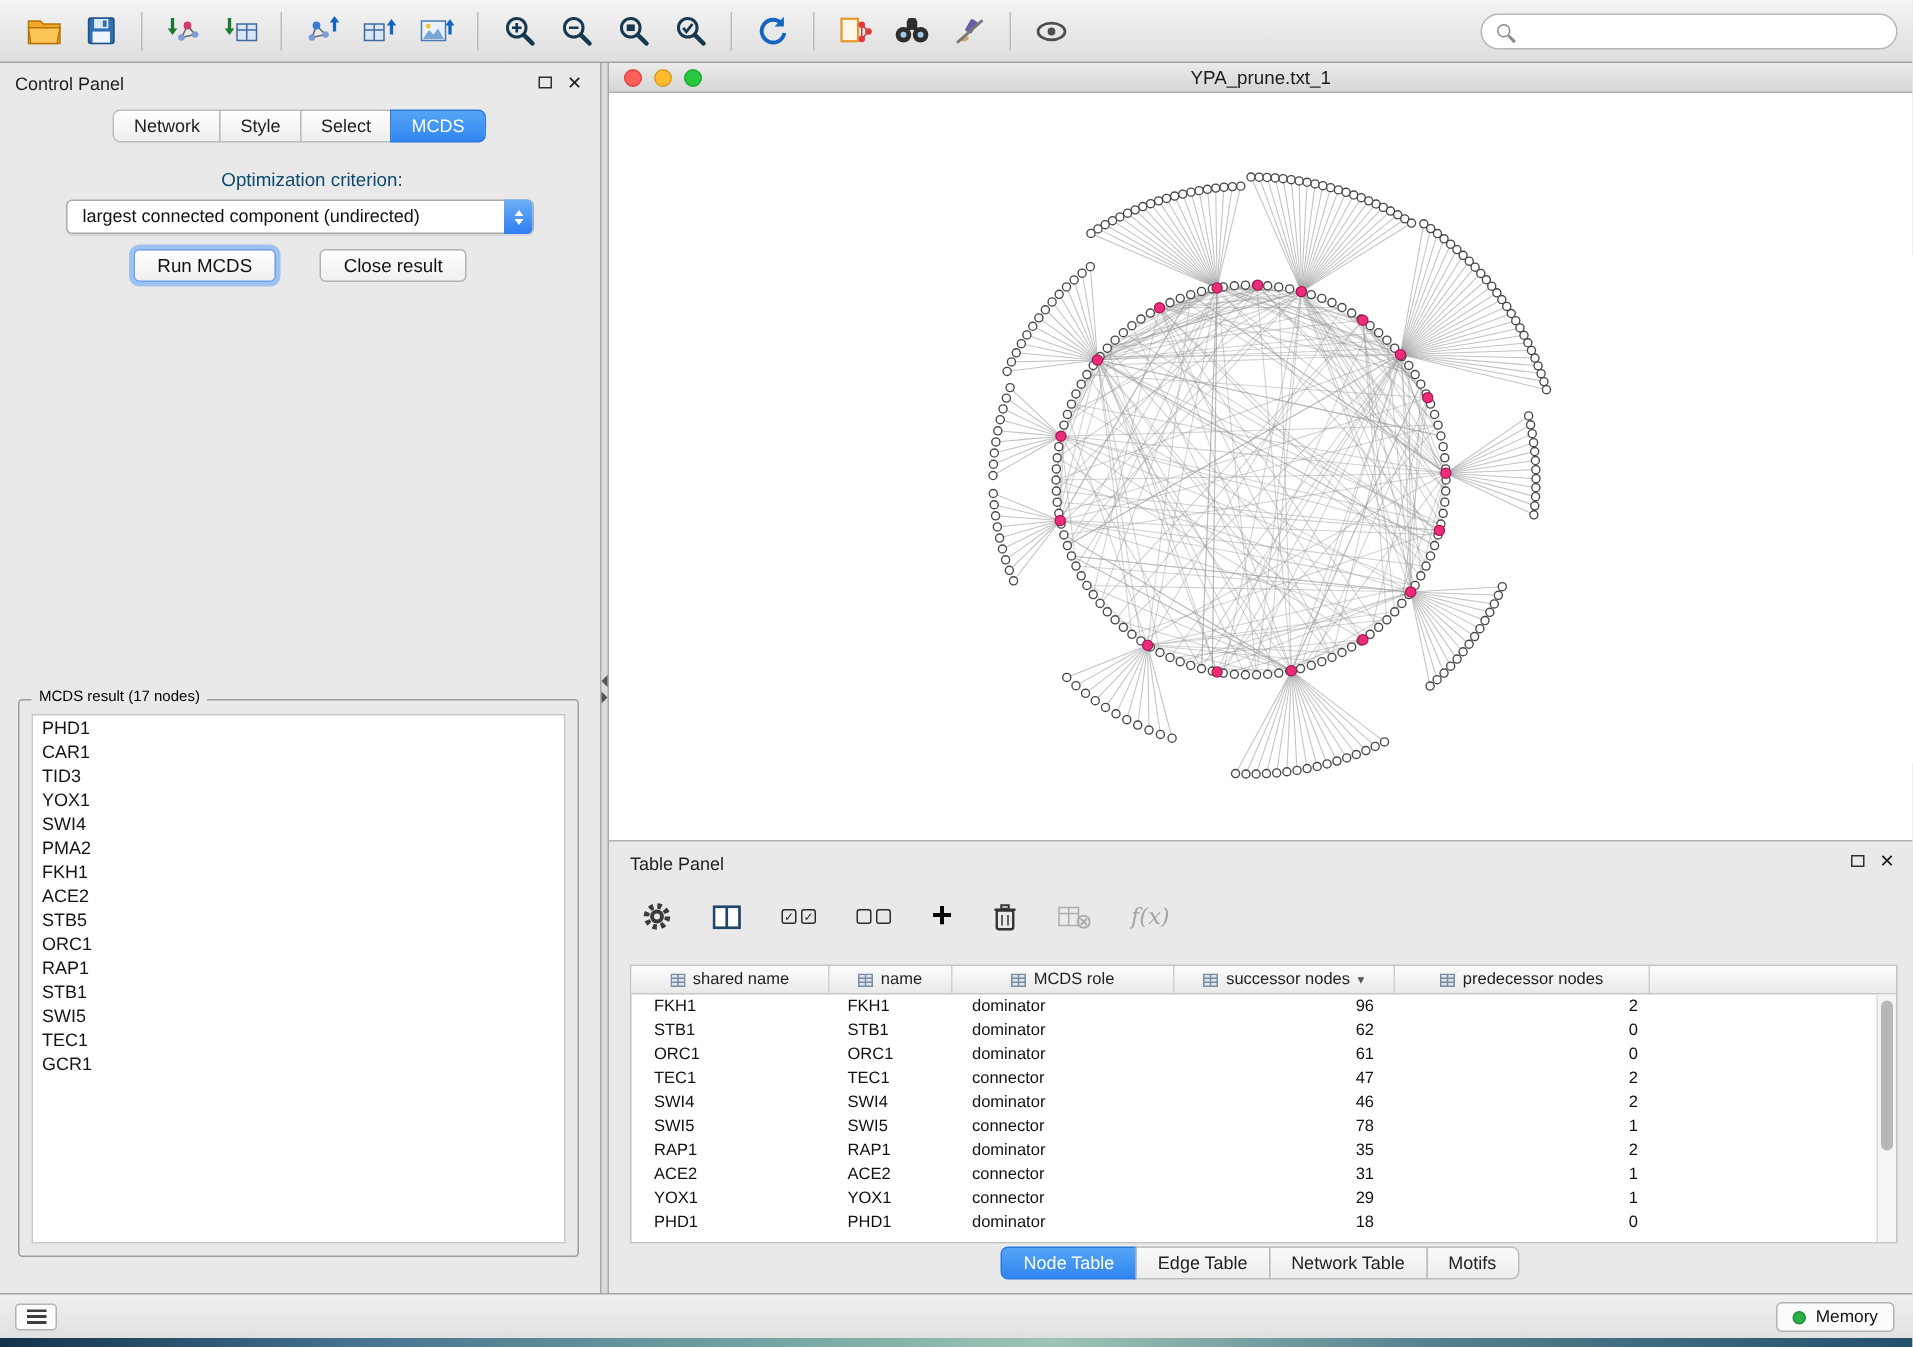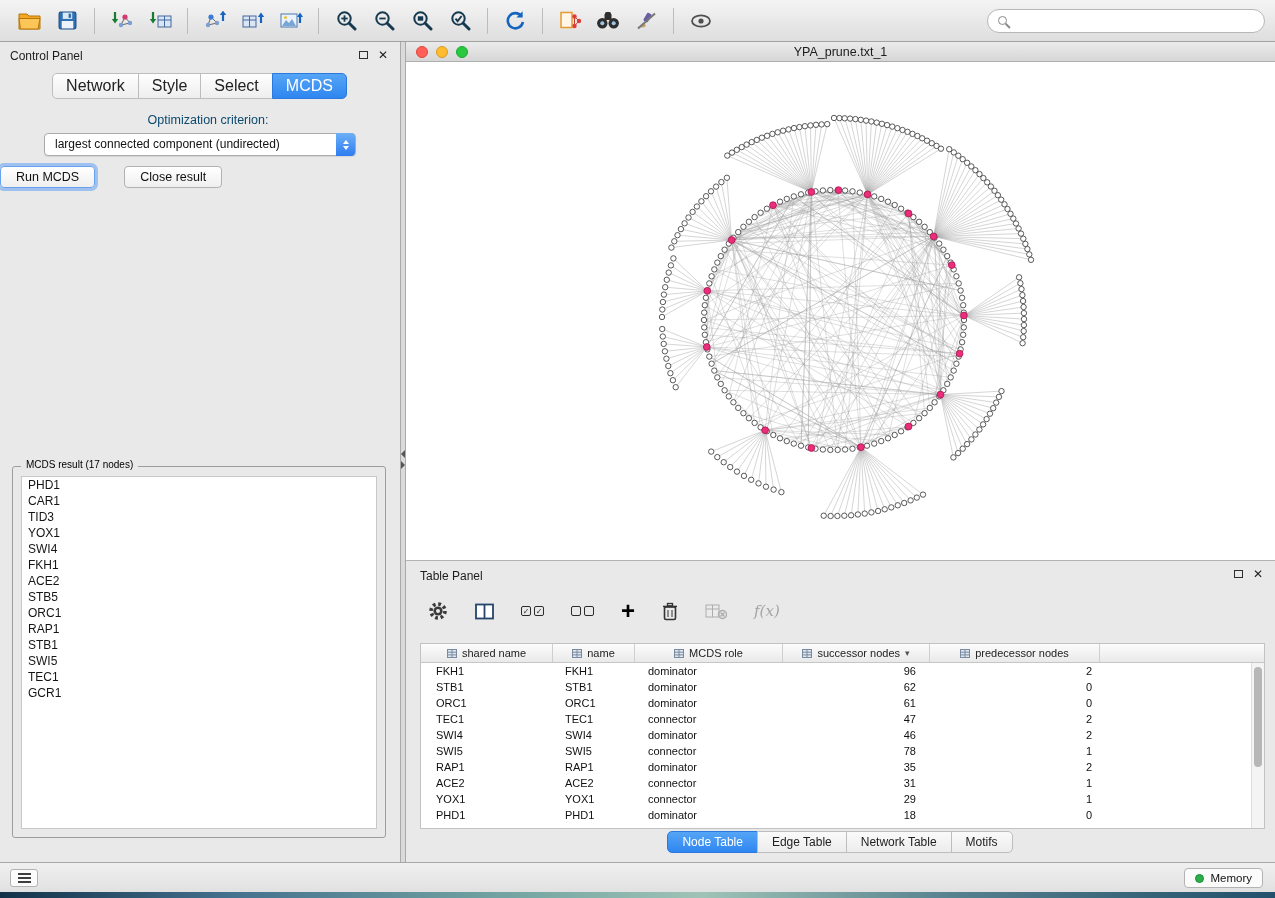--- a/index.html
+++ b/index.html
@@ -20,35 +20,35 @@
   .mag::after { content:""; position:absolute; width:6px; height:1.5px; background:#8a8a8a;
     transform:rotate(45deg); right:-5px; bottom:-2px; }
 
   
   #control-panel { position:absolute; left:0; top:42px; width:400px; height:820px; background:#e9e9e9; }
   #cp-title { position:absolute; left:10px; top:7px; font-size:12px; color:#1d1d1d; }
   .winbtns { position:absolute; top:8px; right:12px; display:flex; gap:10px; align-items:center; }
   .winbox { width:9px; height:8px; border:1.4px solid #2e2e2e; display:inline-block; }
   .winx { font-size:12px; font-weight:bold; color:#1c1c1c; line-height:10px; }
   #cp-tabs { position:absolute; top:31px; left:0; right:0; display:flex; justify-content:center; }
-  .cp-tab { padding:3px 13px; font-size:16px; color:#222; background:linear-gradient(#fefefe,#eee);
+  .cp-tab { padding:3px 13px; font-size:12px; color:#222; background:linear-gradient(#fefefe,#eee);
     border:1px solid #bdbdbd; margin-left:-1px; }
   .cp-tab:first-child { border-radius:5px 0 0 5px; }
   .cp-tab:last-child { border-radius:0 5px 5px 0; }
   .cp-tab.active { background:linear-gradient(#55a5f6,#2f86f0); color:#fff; border-color:#2b79dd; }
   #cp-optlabel { position:absolute; top:71px; left:16px; right:0; text-align:center; font-size:12.5px; color:#0c4a6e; }
   #cp-dropdown { position:absolute; top:91px; left:44px; width:312px; height:23px; background:#fff;
     border:1px solid #ababab; border-radius:4px; font-size:12px; color:#111; line-height:21px;
     padding-left:10px; box-shadow:0 1px 1px rgba(0,0,0,.08); }
   #dd-stepper { position:absolute; right:0; top:-1px; width:19px; height:23px; border-radius:0 4px 4px 0;
     background:linear-gradient(#6db0f7,#2e7cf0); display:flex; flex-direction:column;
     align-items:center; justify-content:center; gap:2px; }
   .tri-up { width:0; height:0; border-left:3.5px solid transparent; border-right:3.5px solid transparent; border-bottom:4px solid #fff; }
   .tri-dn { width:0; height:0; border-left:3.5px solid transparent; border-right:3.5px solid transparent; border-top:4px solid #fff; }
-  #cp-buttons { position:absolute; top:124px; left:0; right:0; display:flex; justify-content:flex-start; gap:29px; }
+  #cp-buttons { position:absolute; top:124px; left:0; right:0; display:flex; justify-content:center; gap:29px; }
   .mac-btn { height:22px; padding:0 15px; background:linear-gradient(#fff,#efefef); border:1px solid #b2b2b2;
     border-radius:4px; font-size:12.5px; color:#111; }
   .focus-ring { box-shadow:0 0 0 3px rgba(99,160,245,.55); border-color:#68a2ee; }
   #mcds-fieldset { position:absolute; left:12px; width:374px; top:424px; height:372px;
     border:1px solid #9d9d9d; border-radius:3px; }
   #mcds-legend { position:absolute; top:-8px; left:8px; background:#e9e9e9; padding:0 5px; font-size:10px; color:#000000; }
   #mcds-list { position:absolute; inset:9px 8px 8px 8px; background:#fff; border:1px solid #c8c8c8; overflow:hidden; }
   .mcds-item { height:16px; line-height:16px; font-size:12px; color:#151515; padding-left:6px; }
 
   
@@ -308,20 +308,21 @@
       <button class="mac-btn">Close result</button>
     </div>
     <div id="mcds-fieldset">
       <div id="mcds-legend">MCDS result (17 nodes)</div>
       <div id="mcds-list">
           <div class="mcds-item">PHD1</div>
           <div class="mcds-item">CAR1</div>
           <div class="mcds-item">TID3</div>
           <div class="mcds-item">YOX1</div>
           <div class="mcds-item">SWI4</div>
+          <div class="mcds-item">PMA2</div>
           <div class="mcds-item">FKH1</div>
           <div class="mcds-item">ACE2</div>
           <div class="mcds-item">STB5</div>
           <div class="mcds-item">ORC1</div>
           <div class="mcds-item">RAP1</div>
           <div class="mcds-item">STB1</div>
           <div class="mcds-item">SWI5</div>
           <div class="mcds-item">TEC1</div>
           <div class="mcds-item">GCR1</div>
         </div>

